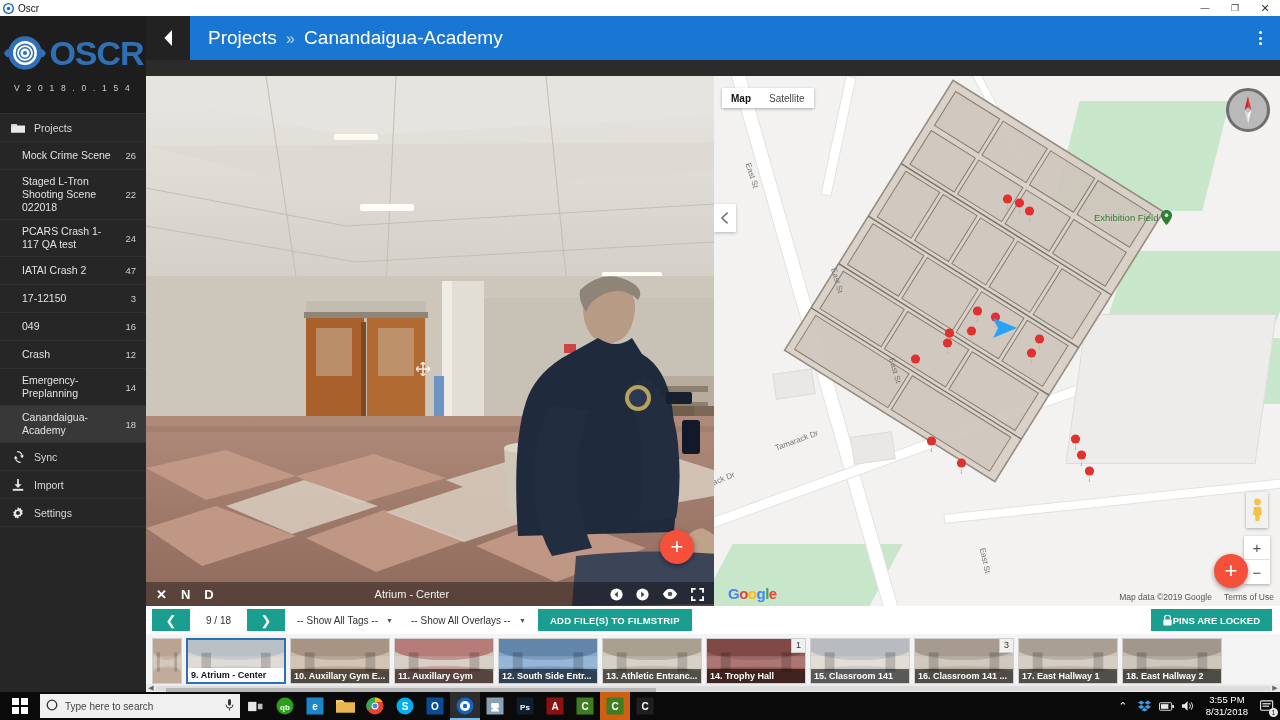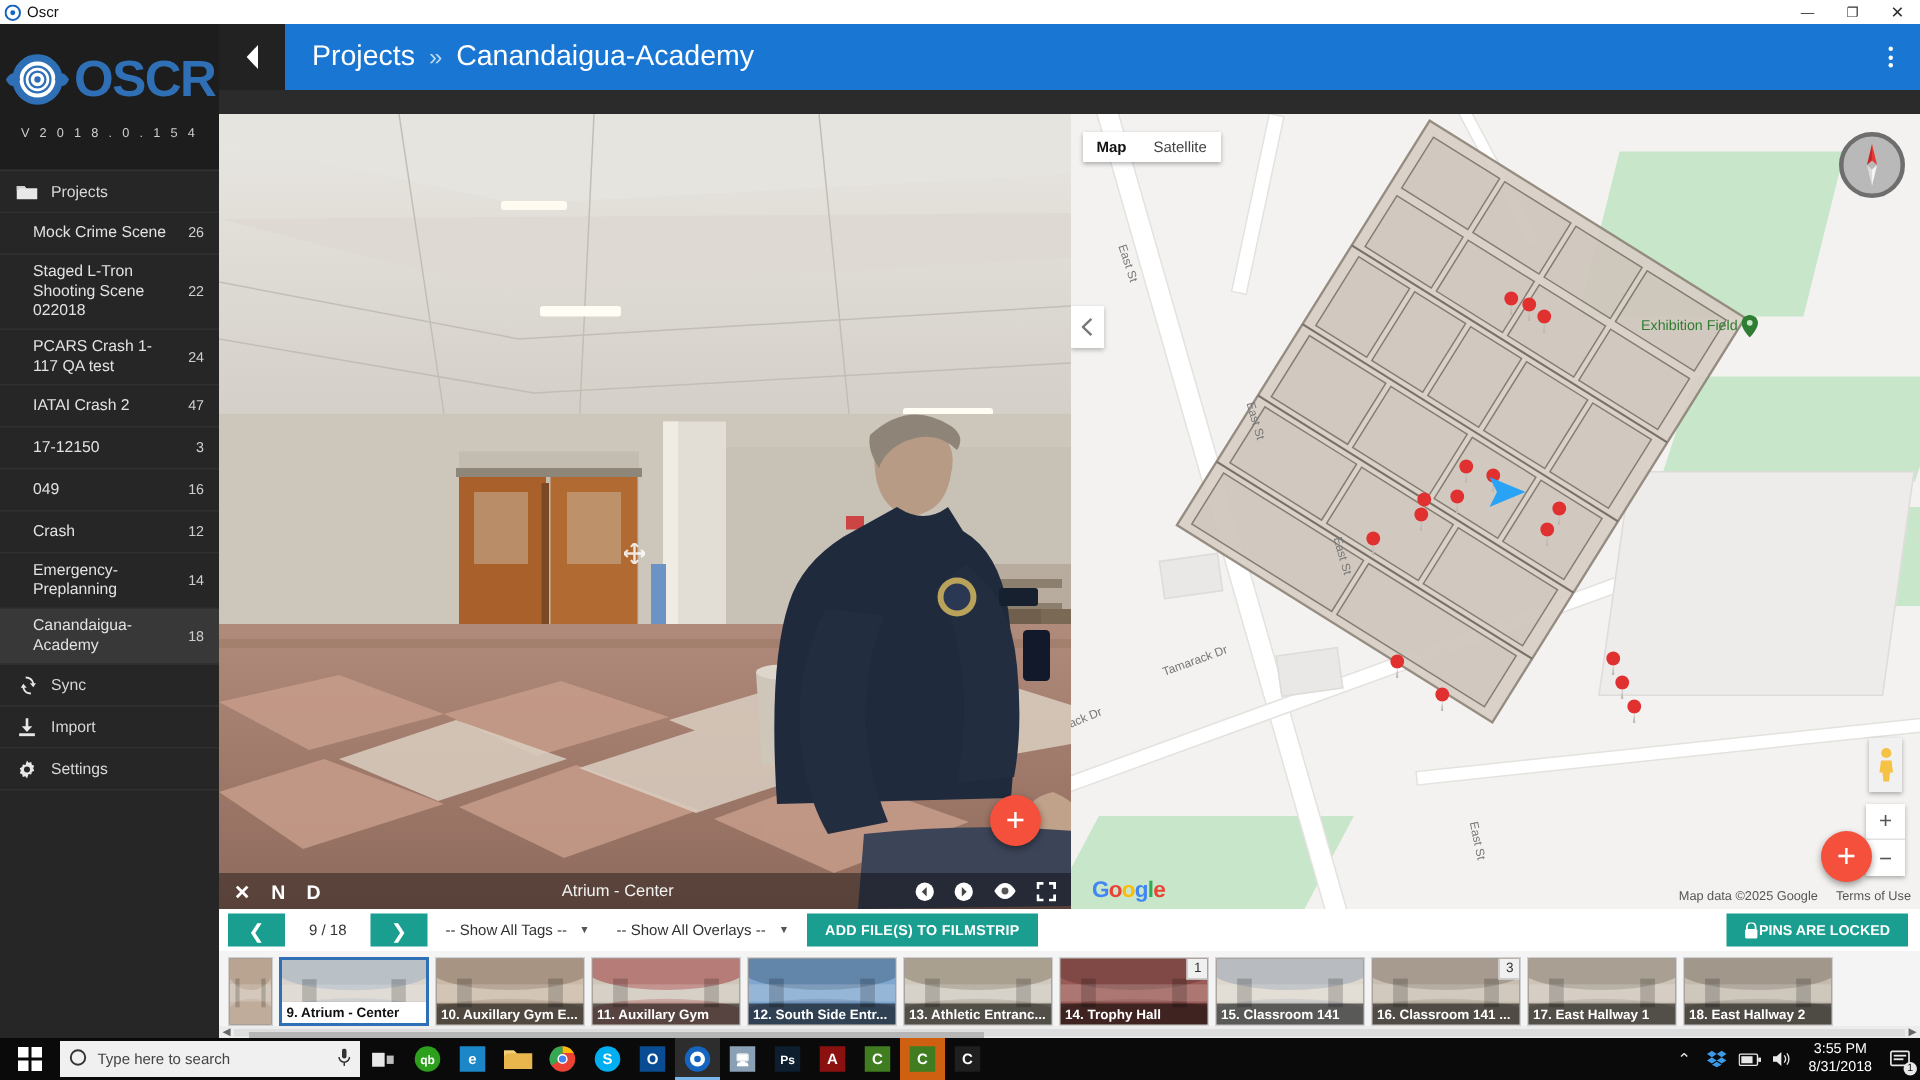--- a/index.html
+++ b/index.html
@@ -657,21 +657,21 @@
     <div class="street" style="left:110px;top:200px;transform:rotate(74deg)">East St</div>
     <div class="street" style="left:168px;top:290px;transform:rotate(74deg)">East St</div>
     <div class="street" style="left:258px;top:480px;transform:rotate(78deg)">East St</div>
     <div class="street" style="left:60px;top:360px;transform:rotate(-20deg)">Tamarack Dr</div>
     <div class="street" style="left:-2px;top:398px;transform:rotate(-22deg)">ack Dr</div>
 
     <div id="gmlogo">
       <span class="bl">G</span><span class="rd">o</span><span class="ye">o</span><span class="bl">g</span><span class="gn">l</span><span class="rd">e</span>
     </div>
     <div id="mapattr">
-      <span>Map data ©2025 Google</span>
+      <span>Map data ©2019 Google</span>
       <span>Terms of Use</span>
     </div>
   </div>
 
   <div id="controls">
     <button id="navprev" class="tealbtn">❮</button>
     <span id="pagecnt">9 / 18</span>
     <button id="navnext" class="tealbtn">❯</button>
     <div class="selwrap">
       <select id="tagsel"><option>-- Show All Tags --</option></select>

